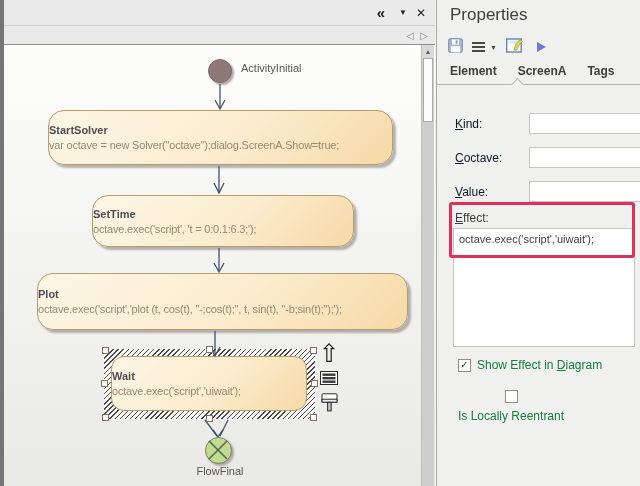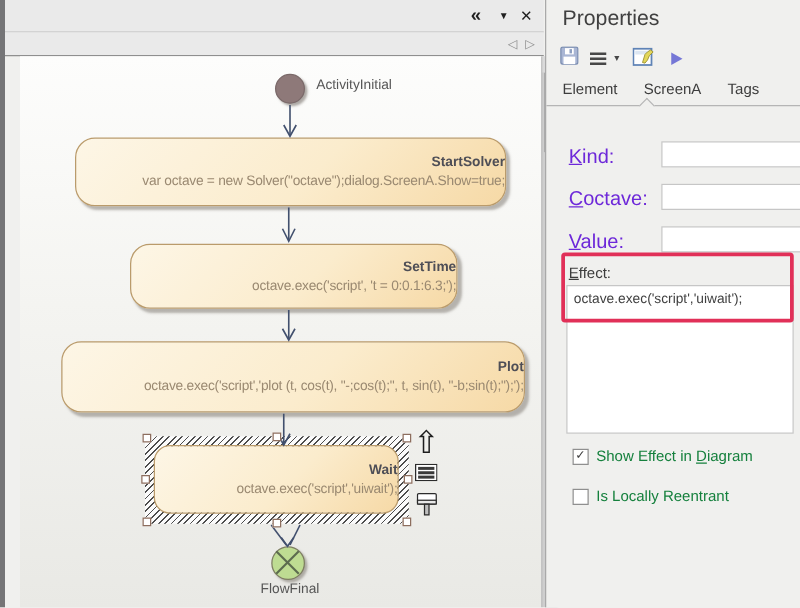--- a/index.html
+++ b/index.html
@@ -15,34 +15,34 @@
   .dtb1 { position:absolute; left:0; top:0; width:100%; height:26px; background:#eaeaea; border-bottom:1px solid #cccccc; }
   .dtb2 { position:absolute; left:0; top:26px; width:100%; height:19px; background:#eaeaea; border-bottom:1px solid #8f8f8f; }
   .dtb1 .i, .dtb2 .i { position:absolute; top:0; height:100%; display:flex; align-items:center; justify-content:center; color:#1f1f1f; cursor:default; }
   .i.collapse { right:50px; font-size:15px; font-weight:bold; }
   .i.ddown    { right:28px; font-size:8px; }
   .i.close    { right:9px;  font-size:12px; font-weight:bold; }
   .i.nav      { color:#8e8e8e; font-size:10px; font-family:"DejaVu Sans",sans-serif; }
   .i.nav-back { right:21px; }
   .i.nav-fwd  { right:7px; }
 
-  .canvas { position:absolute; left:12px; top:45px; width:431px; height:441px;
+  .canvas { position:absolute; left:0; top:45px; width:431px; height:441px;
             background:linear-gradient(to bottom,#fdfdfc 0%,#f4f4f1 45%,#e9e9e5 100%); overflow:hidden; }
 
   
   .vscroll { position:absolute; right:1px; top:0; width:13px; height:441px; background:#cecece; border-left:1px solid #bdbdbd; }
   .sbtn { position:absolute; left:0; top:0; width:100%; height:13px; display:flex; align-items:center; justify-content:center;
           font-size:7px; color:#5f5f5f; background:#dadada; }
   .sthumb { position:absolute; left:1px; top:13px; width:10px; height:64px; background:#fcfcfc; border:1px solid #ababab; }
 
   
   .node { position:absolute; border:1.4px solid #ba9b6b; border-radius:16px;
           background:linear-gradient(135deg,#fdf6e6 0%,#fbeccd 55%,#f6d9a6 100%);
           box-shadow:3px 3px 2px rgba(130,124,116,0.55);
-          display:flex; flex-direction:column; align-items:flex-end; justify-content:center; gap:3px; overflow:visible; }
+          display:flex; flex-direction:column; align-items:flex-start; justify-content:center; gap:3px; overflow:visible; }
   .node .t { font-size:11px; font-weight:bold; color:#4e4e56; white-space:nowrap; }
   .node .e { font-size:11px; color:#9a8971; white-space:nowrap; letter-spacing:-0.2px; }
   .n-start { left:44px; top:65px;  width:345px; height:55px; }
   .n-time  { left:88px; top:150px; width:262px; height:52px; }
   .n-plot  { left:33px; top:228px; width:371px; height:57px; }
 
   .activity-initial { position:absolute; left:204px; top:14px; width:24px; height:24px; border-radius:50%;
           background:#8e7979; border:1px solid #7b6a6a; box-shadow:2px 2px 2px rgba(120,114,106,0.6); }
   .dlabel { position:absolute; font-size:11px; color:#565656; white-space:nowrap; }
   .init-label { left:237px; top:17px; }
@@ -69,39 +69,39 @@
   .props { position:absolute; left:436px; top:0; width:204px; height:486px; background:#f0f0ee;
            border-left:1px solid #a9a9a9; overflow:hidden; }
   .p-title { position:absolute; left:13px; top:5px; font-size:17px; color:#404040; }
   .p-toolbar { position:absolute; left:11px; top:37px; height:20px; display:flex; align-items:center; gap:9px; }
   .ham { display:flex; flex-direction:column; gap:2px; }
   .ham span { display:block; width:13px; height:2px; background:#474747; }
   .ham-down { font-size:7px; color:#474747; margin-left:-4px; }
   .play { width:0; height:0; border-left:9px solid #7577d6; border-top:5.5px solid transparent; border-bottom:5.5px solid transparent; margin-left:4px; }
 
   .p-tabs { position:absolute; left:13px; top:64px; display:flex; gap:21px; font-size:12px; color:#3d3d3d; }
-  .p-tab { cursor:default; }
+  .p-tab { cursor:default;font-weight:bold; }
   .p-tabline { position:absolute; left:0; top:84px; width:100%; border-top:1px solid #b5b5b5; }
   .p-notch { position:absolute; left:76px; top:80px; width:9px; height:9px; background:#f0f0ee;
              border-left:1px solid #b5b5b5; border-top:1px solid #b5b5b5; transform:rotate(45deg); }
 
-  .fld-label { position:absolute; left:18px; font-size:16px; color:#6d28d9; }
+  .fld-label { position:absolute; left:18px; font-size:12px; color:#0f172a; }
   .fld-label u, .cb-label u, .eff-label u { text-decoration:underline; }
   .fld-input { position:absolute; left:92px; width:122px; height:21px; background:#ffffff; border:1px solid #c6c6c6; font-size:11px; color:#333; padding:2px 4px; }
   .f1l{top:117px;} .f1i{top:113px;}
   .f2l{top:151px;} .f2i{top:147px;}
   .f3l{top:185px;} .f3i{top:181px;}
 
   .eff-label { position:absolute; left:18px; top:211px; font-size:12px; color:#3c3c3c; }
   .eff-area { position:absolute; left:16px; top:228px; width:182px; height:119px; background:#ffffff; border:1px solid #c6c6c6;
               font-size:11px; color:#3f3f3f; padding:4px 5px; white-space:nowrap; overflow:hidden; }
   .red-rect { position:absolute; left:12px; top:202px; width:186px; height:56px; border:3px solid #e13058; border-radius:3px; z-index:6; pointer-events:none; }
 
   .cb-row { position:absolute; left:21px; display:flex; align-items:center; gap:6px; }
-  .cb1 { top:358px; } .cb2 { top:390px; }
+  .cb1 { top:358px; } .cb2 { top:390px;flex-direction:column; }
   .cb-box { width:13px; height:13px; background:#fff; border:1px solid #8f8f8f; display:flex; align-items:center; justify-content:center;
             font-size:10px; color:#3a3a3a; line-height:1; }
   .cb-label { font-size:12px; color:#15803d; white-space:nowrap; }
 </style>
 </head>
 <body>
 
 <div id="app">
 
   <div class="left-strip"></div>

